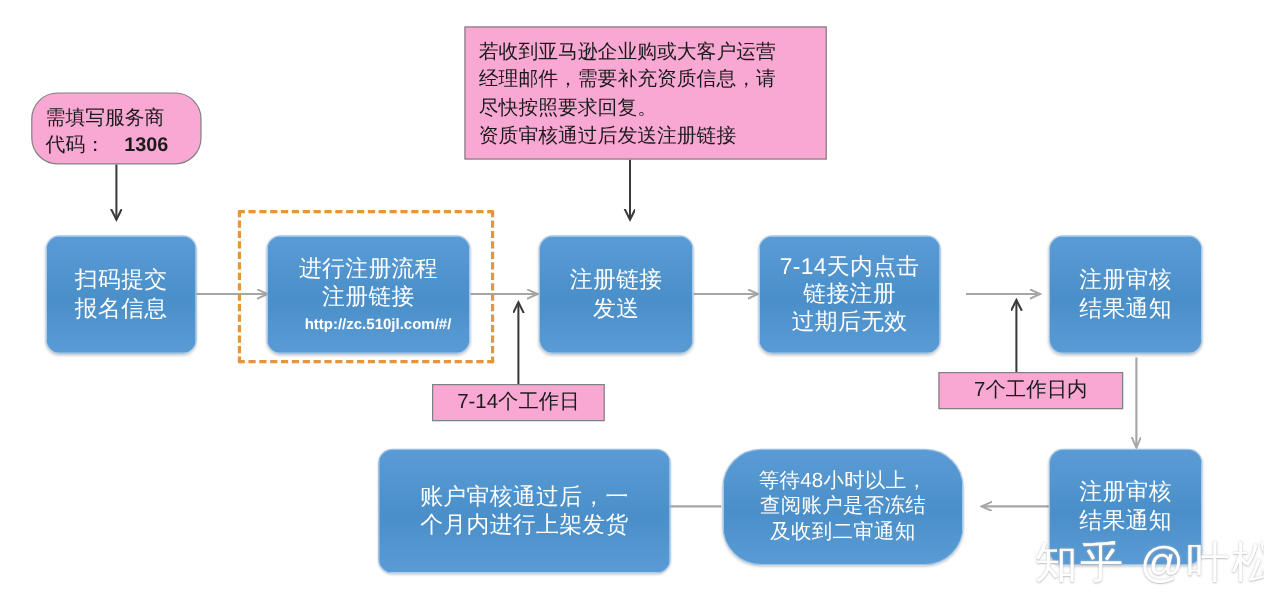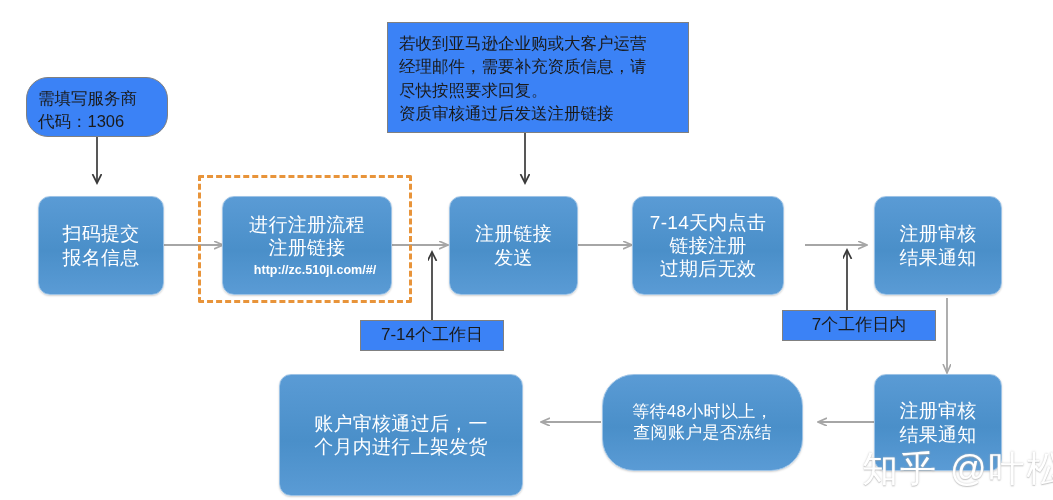--- a/index.html
+++ b/index.html
@@ -43,41 +43,41 @@
     margin-top: 3px;
     letter-spacing: 0;
     font-family: "Liberation Sans", "DejaVu Sans", sans-serif;
     padding-left: 16px;
   }
 
   
   .nbox {
     position: absolute;
     box-sizing: border-box;
-    background: #3b82f6;
+    background: #f9a8d4;
     border: 1.4px solid #808080;
     color: #1a1a1a;
     font-size: 16px;
     line-height: 1.45;
   }
   .nbox.note {
     padding: 9px 11px;
     font-size: 16.5px;
     line-height: 1.42;
     text-align: left;
   }
   .nbox.note .ln { display: block; white-space: nowrap; }
   .nbox.label {
     display: flex;
     align-items: center;
     justify-content: center;
     font-size: 17px;
     white-space: nowrap;
   }
-  .nbox .bold { font-weight: normal; }
+  .nbox .bold { font-weight: bold; margin-left: 16px; }
 
   
   .dashed-region {
     position: absolute;
     box-sizing: border-box;
     border: 3.5px dashed #e8943a;
     background: transparent;
     border-radius: 2px;
   }
 
@@ -186,22 +186,23 @@
   </div>
 
   <div class="pbox" style="left:874px; top:374px; width:128px; height:97px;">
     <span class="ln">注册审核</span>
     <span class="ln">结果通知</span>
   </div>
 
   <div class="pbox small" style="left:602px; top:374px; width:201px; height:97px;border-radius:32px;">
     <span class="ln">等待48小时以上，</span>
     <span class="ln">查阅账户是否冻结</span>
-  </div>
-
-  <div class="pbox" style="left:279px; top:374px; width:244px; height:122px;">
+    <span class="ln">及收到二审通知</span>
+  </div>
+
+  <div class="pbox" style="left:315px; top:374px; width:244px; height:104px;">
     <span class="ln">账户审核通过后，一</span>
     <span class="ln">个月内进行上架发货</span>
   </div>
 
   <div class="watermark" style="left:862px; top:445px;">知乎 @叶松</div>
 
 </div>
 
 </body></html>

